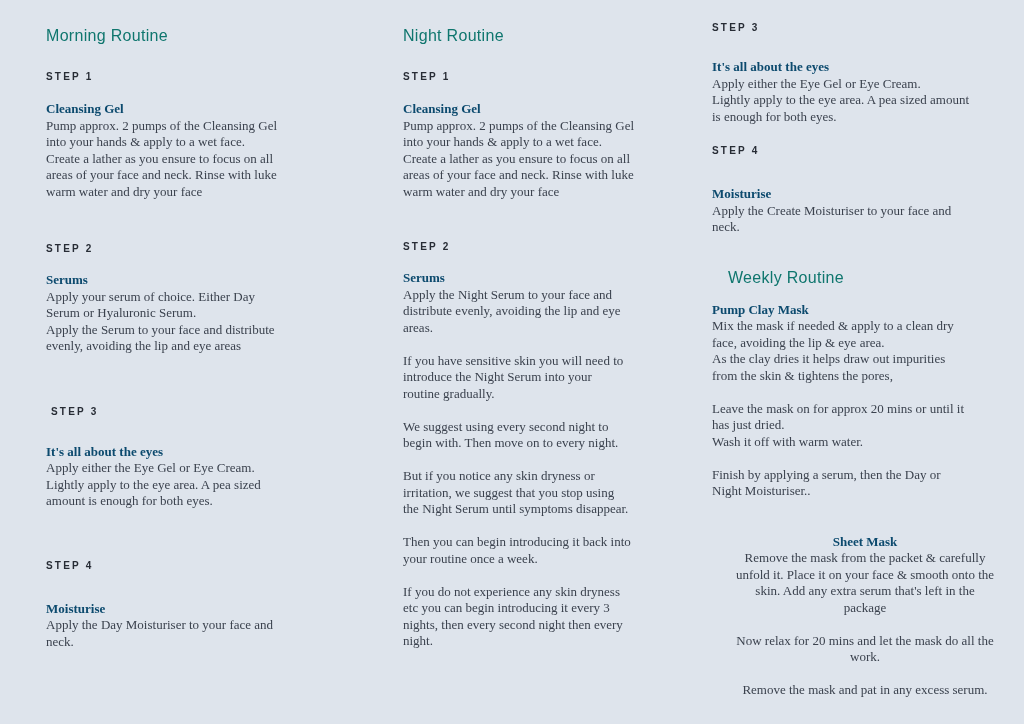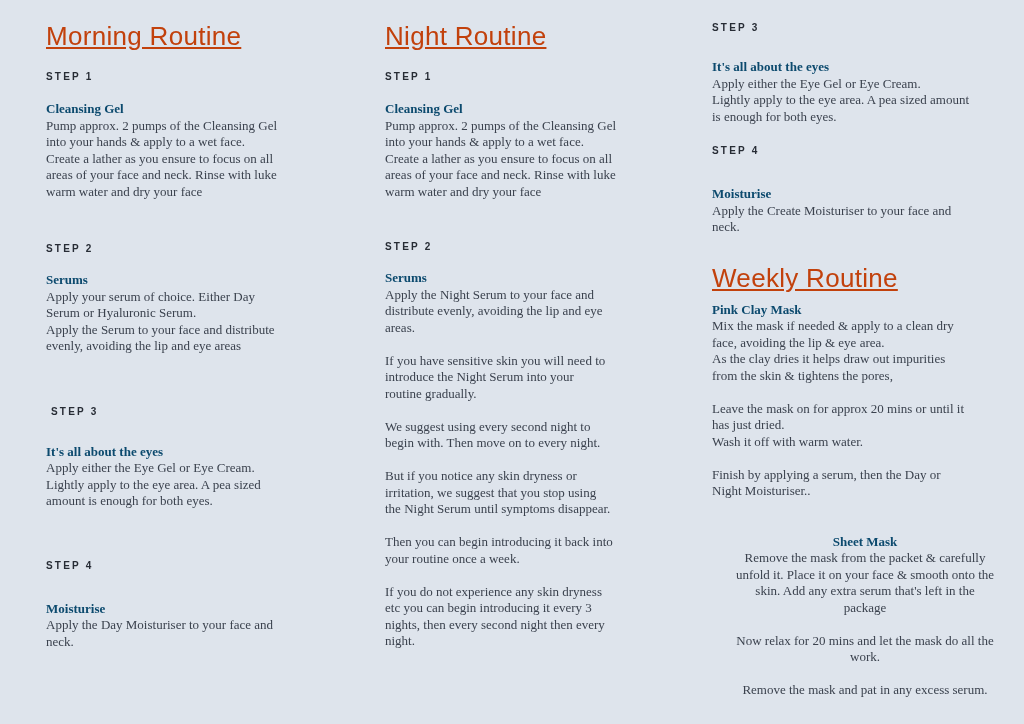--- a/index.html
+++ b/index.html
@@ -7,32 +7,31 @@
   .page {
     position: relative;
     width: 1024px;
     height: 724px;
     background: #dee4ec;
     overflow: hidden;
     font-family: "Liberation Serif", "DejaVu Serif", serif;
   }
   .col { position: absolute; top: 0; }
   #col-morning { left: 46px;  width: 292px; }
-  #col-night   { left: 385px; width: 292px; }
+  #col-night   { left: 403px; width: 292px; }
   #col-weekly  { left: 712px; width: 306px; }
 
   .routine-title {
     margin: 20px 0 0 0;
     font-family: "Liberation Sans", "DejaVu Sans", sans-serif;
     font-weight: 400;
-    font-size: 26px;
+    font-size: 16px;
     line-height: 32px;
     letter-spacing: 0.3px;
-    color: #c2410c;
-    text-decoration: underline;
+    color: #0f766e;
   }
   .step-label {
     font-family: "Liberation Sans", "DejaVu Sans", sans-serif;
     font-weight: 700;
     font-size: 10px;
     line-height: 15px;
     letter-spacing: 2.2px;
     color: #272c35;
   }
   .para { margin: 0; font-size: 13px; line-height: 16.5px; color: #3b424e; }
@@ -53,21 +52,21 @@
   #col-night .s1 { margin-top: 17px; }
   #col-night .p1 { margin-top: 17px; }
   #col-night .s2 { margin-top: 39px; }
   #col-night .p2 { margin-top: 16px; }
 
   
   #col-weekly .s3 { margin-top: 20px; }
   #col-weekly .p3 { margin-top: 24px; }
   #col-weekly .s4 { margin-top: 18px; }
   #col-weekly .p4 { margin-top: 28px; }
-  #col-weekly .routine-title { margin-top: 26px; }
+  #col-weekly .routine-title { margin-top: 26px; margin-left: 16px; }
   #col-weekly .mask1 { margin-top: 8px; }
   #col-weekly .mask2 { margin-top: 34px; text-align: center; }
 </style>
 </head>
 <body>
 
 <div class="page">
 
   <section class="col" id="col-morning">
     <h1 class="routine-title">Morning Routine</h1>
@@ -160,21 +159,21 @@
     <div class="step-label s4">STEP 4</div>
     <p class="para p4">
       <strong class="product">Moisturise</strong>
       <span class="body-text">Apply the Create Moisturiser to your face and
 neck.</span>
     </p>
 
     <h1 class="routine-title">Weekly Routine</h1>
 
     <p class="para mask1">
-      <strong class="product">Pink Clay Mask</strong>
+      <strong class="product">Pump Clay Mask</strong>
       <span class="body-text">Mix the mask if needed &amp; apply to a clean dry
 face, avoiding the lip &amp; eye area.
 As the clay dries it helps draw out impurities
 from the skin &amp; tightens the pores,
 
 Leave the mask on for approx 20 mins or until it
 has just dried.
 Wash it off with warm water.
 
 Finish by applying a serum, then the Day or

